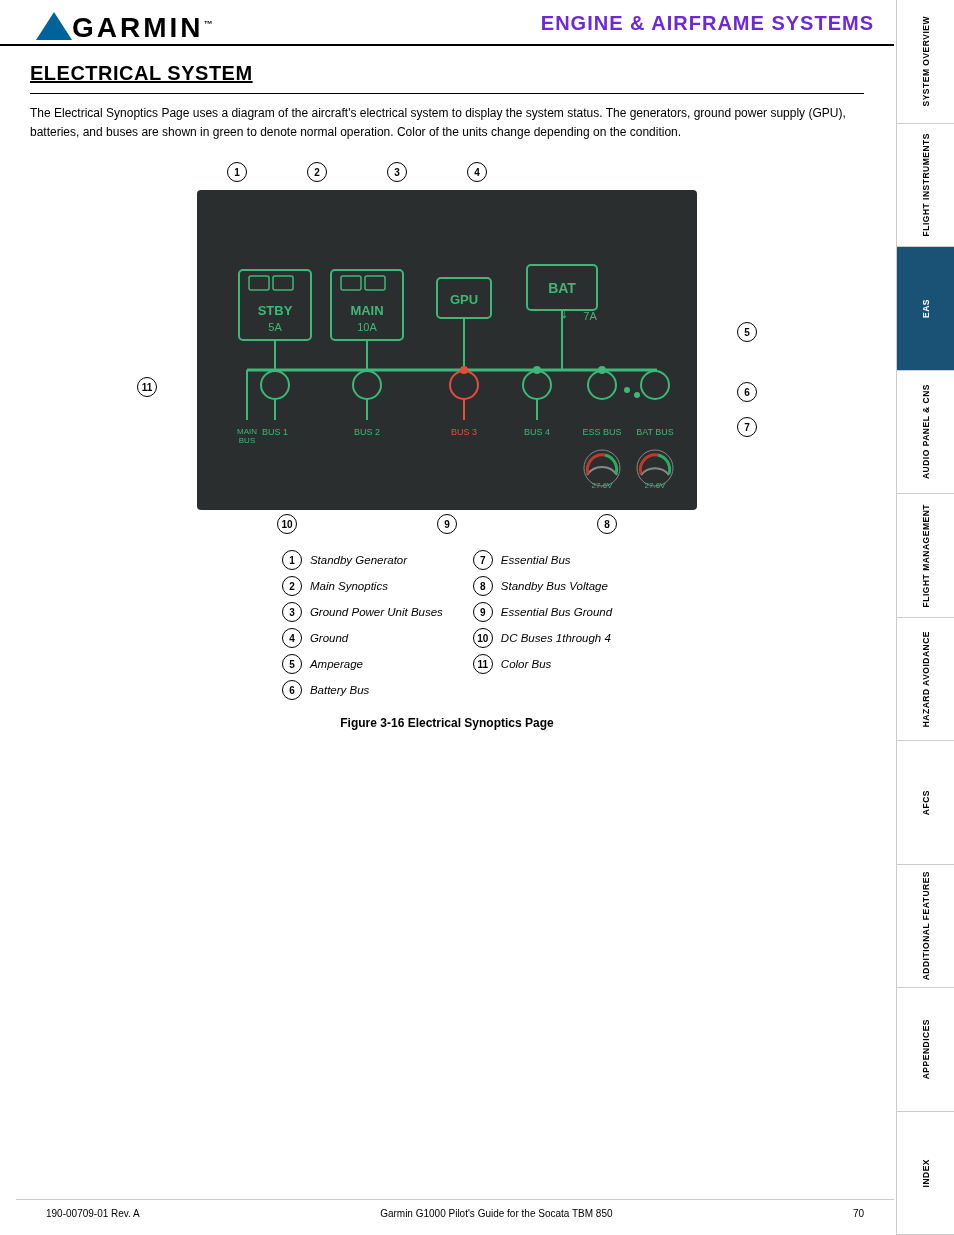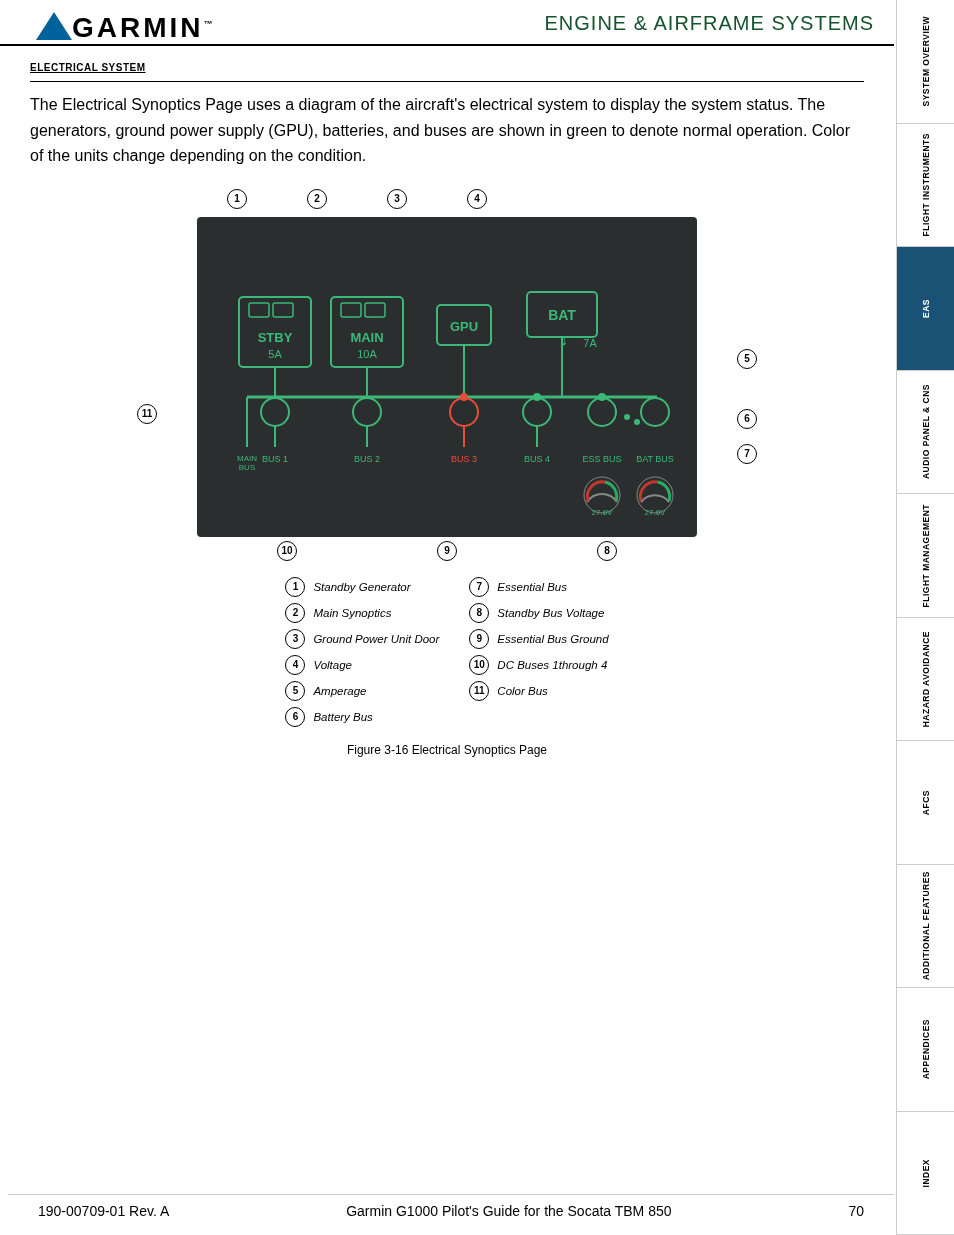--- a/index.html
+++ b/index.html
@@ -40,22 +40,22 @@
       color: #000;
       font-family: Arial, sans-serif;
     }
     .garmin-tm {
       font-size: 9px;
       vertical-align: super;
     }
     .header-title {
       margin-left: auto;
       font-size: 20px;
-      font-weight: normal;
-      color: #14532d;
+      font-weight: bold;
+      color: #6d28d9;
       letter-spacing: 1px;
       padding-bottom: 8px;
     }
 
     
     .sidebar {
       position: absolute;
       right: 0;
       top: 0;
       width: 58px;
@@ -90,35 +90,35 @@
       color: inherit;
     }
 
     
     .main-content {
       margin-right: 60px;
       padding: 16px 30px 20px 30px;
     }
 
     .section-title {
-      font-size: 10px;
+      font-size: 20px;
       font-weight: bold;
       text-decoration: underline;
       margin-bottom: 8px;
       letter-spacing: 0.5px;
     }
 
     .section-rule {
       border: none;
       border-top: 1px solid #000;
       margin-bottom: 10px;
     }
 
     .intro-text {
-      font-size: 16px;
+      font-size: 12px;
       line-height: 1.6;
       margin-bottom: 20px;
     }
 
     
     .diagram-container {
       display: flex;
       flex-direction: column;
       align-items: center;
     }
@@ -164,35 +164,35 @@
       gap: 8px;
       font-size: 11.5px;
     }
     .legend-item em {
     }
 
     
     .figure-caption {
       text-align: center;
       font-size: 12px;
-      font-weight: normal;
+      font-weight: bold;
       margin-top: 16px;
     }
 
     
     .footer {
       position: absolute;
       bottom: 16px;
-      left: 8px;
+      left: 16px;
       right: 60px;
       display: flex;
       align-items: center;
       justify-content: space-between;
       padding: 0 30px;
-      font-size: 14px;
+      font-size: 10px;
       border-top: 1px solid #ccc;
       padding-top: 8px;
     }
 
     
     .abs-callout {
       position: absolute;
       display: inline-flex;
       align-items: center;
       justify-content: center;
@@ -367,25 +367,25 @@
         <div class="legend-item">
           <div class="callout">1</div>
           <em>Standby Generator</em>
         </div>
         <div class="legend-item">
           <div class="callout">2</div>
           <em>Main Synoptics</em>
         </div>
         <div class="legend-item">
           <div class="callout">3</div>
-          <em>Ground Power Unit Door</em>
+          <em>Ground Power Unit Buses</em>
         </div>
         <div class="legend-item">
           <div class="callout">4</div>
-          <em>Voltage</em>
+          <em>Ground</em>
         </div>
         <div class="legend-item">
           <div class="callout">5</div>
           <em>Amperage</em>
         </div>
         <div class="legend-item">
           <div class="callout">6</div>
           <em>Battery Bus</em>
         </div>
       </div>

